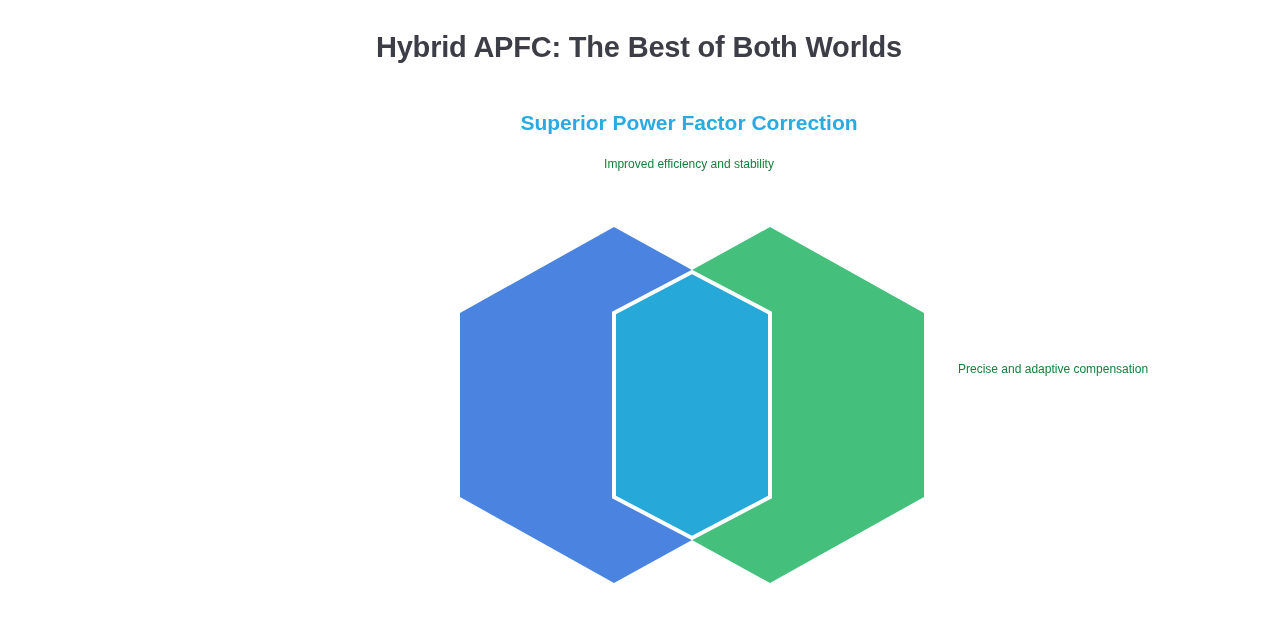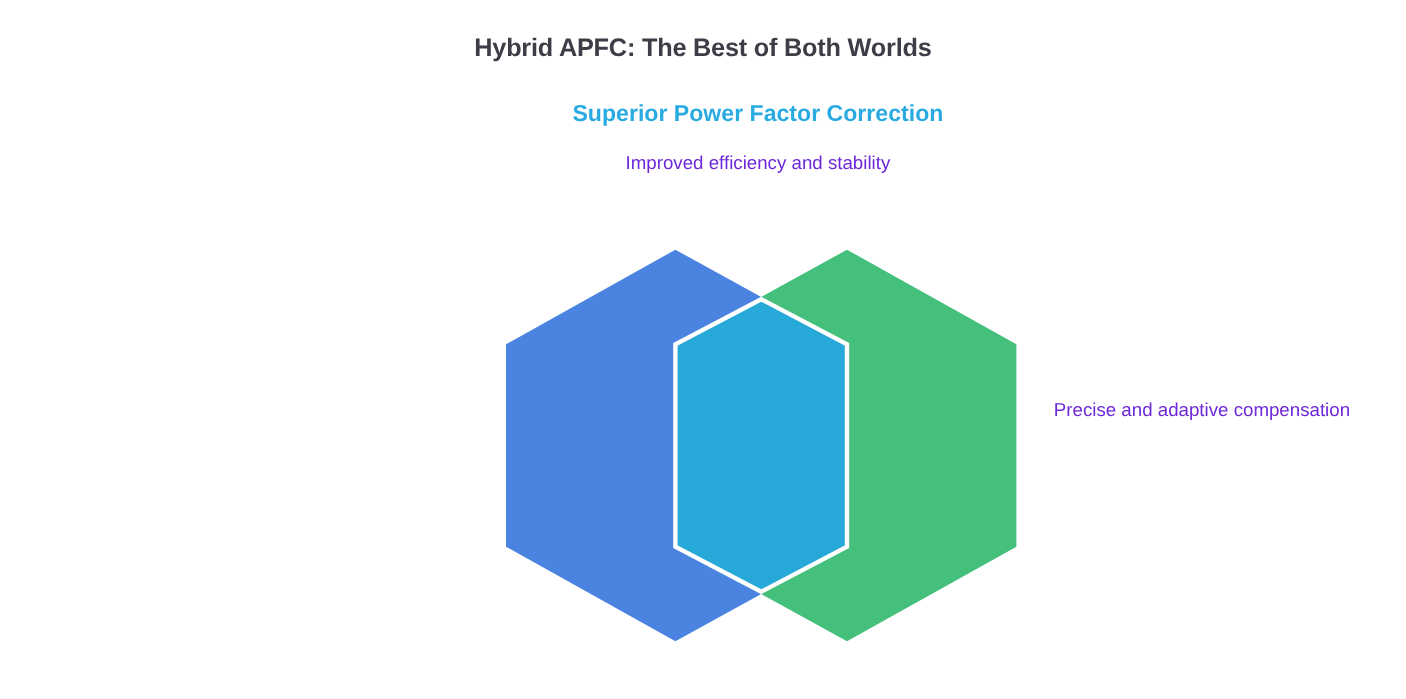--- a/index.html
+++ b/index.html
@@ -16,48 +16,48 @@
     font-family: "Liberation Sans", sans-serif;
     color: #4a4a55;
   }
 
   #page-title {
     position: absolute;
     top: 30px;
     left: 0;
     width: 1278px;
     text-align: center;
-    font-size: 23px;
+    font-size: 29px;
     font-weight: bold;
     color: #3d3d47;
     letter-spacing: -0.2px;
     line-height: 1.2;
   }
 
   
   .label-block {
     position: absolute;
   }
   .label-heading {
     font-size: 21px;
     font-weight: bold;
     line-height: 1.5;
     margin: 0;
   }
   .label-desc {
-    font-size: 17px;
+    font-size: 12px;
     font-weight: normal;
     line-height: 1.45;
-    color: #6d28d9;
+    color: #15803d;
     margin: 0;
   }
 
   
   #label-top {
-    top: 88px;
+    top: 107px;
     left: 489px;
     width: 400px;
     text-align: center;
   }
   #label-top .label-heading { color: #29abe2; }
   #label-top .label-desc { margin-top: 17px; }
 
   
   #label-left {
     top: 344px;

